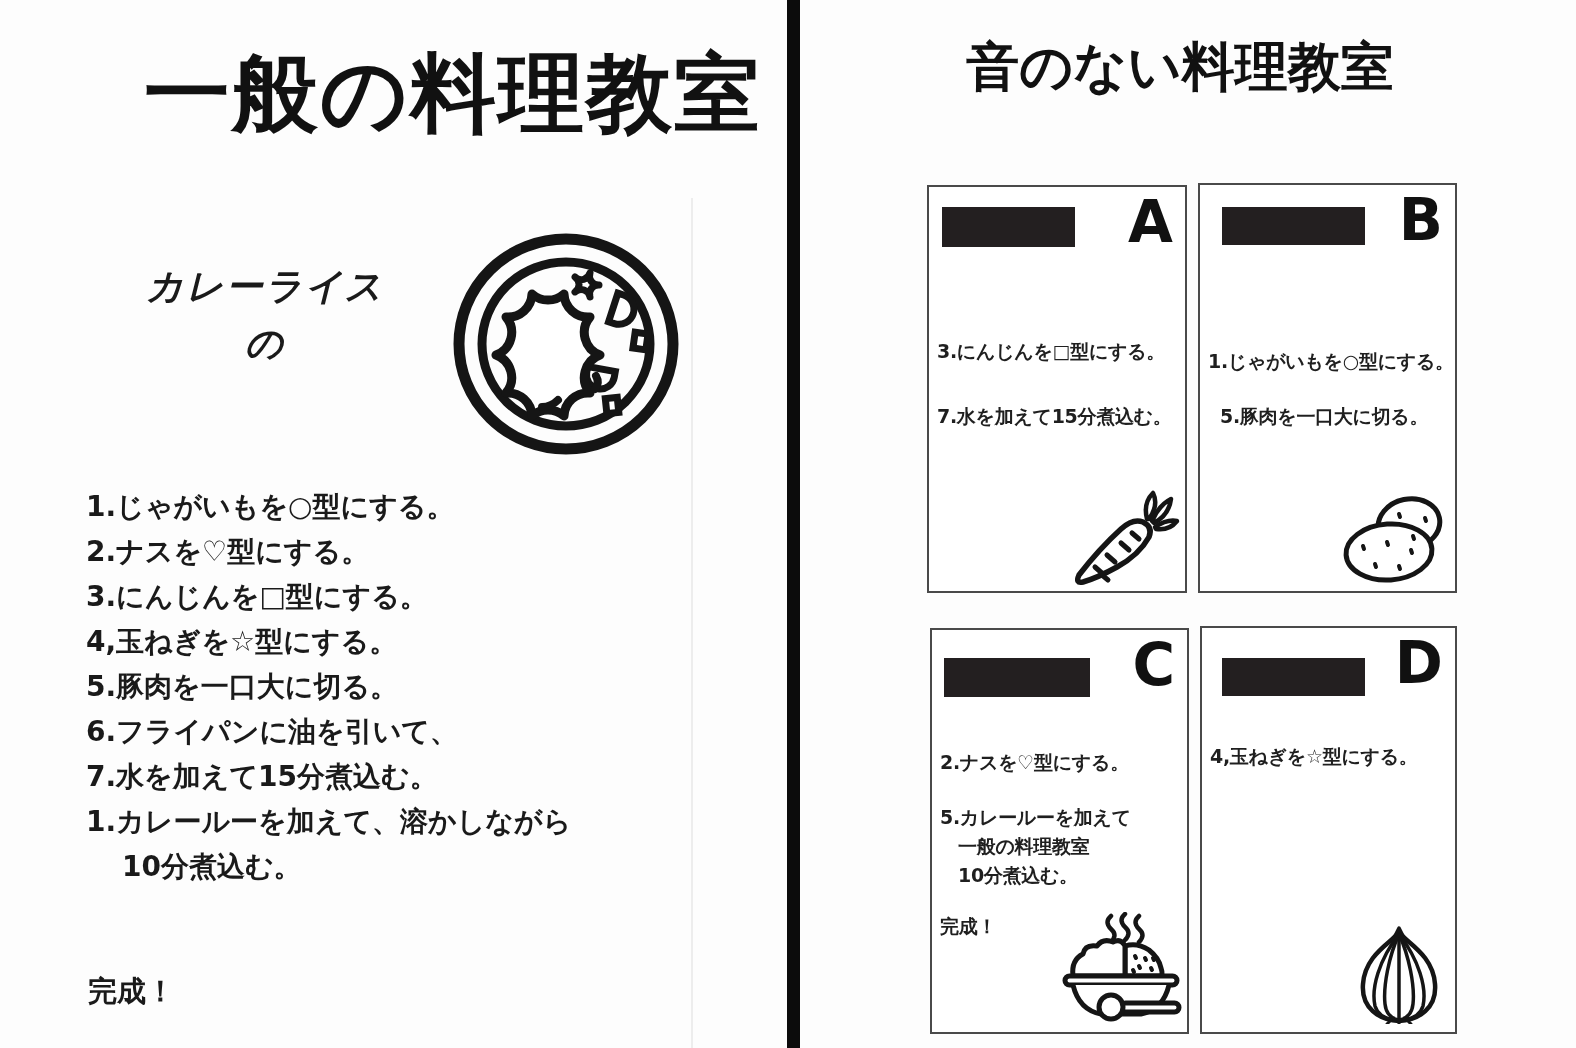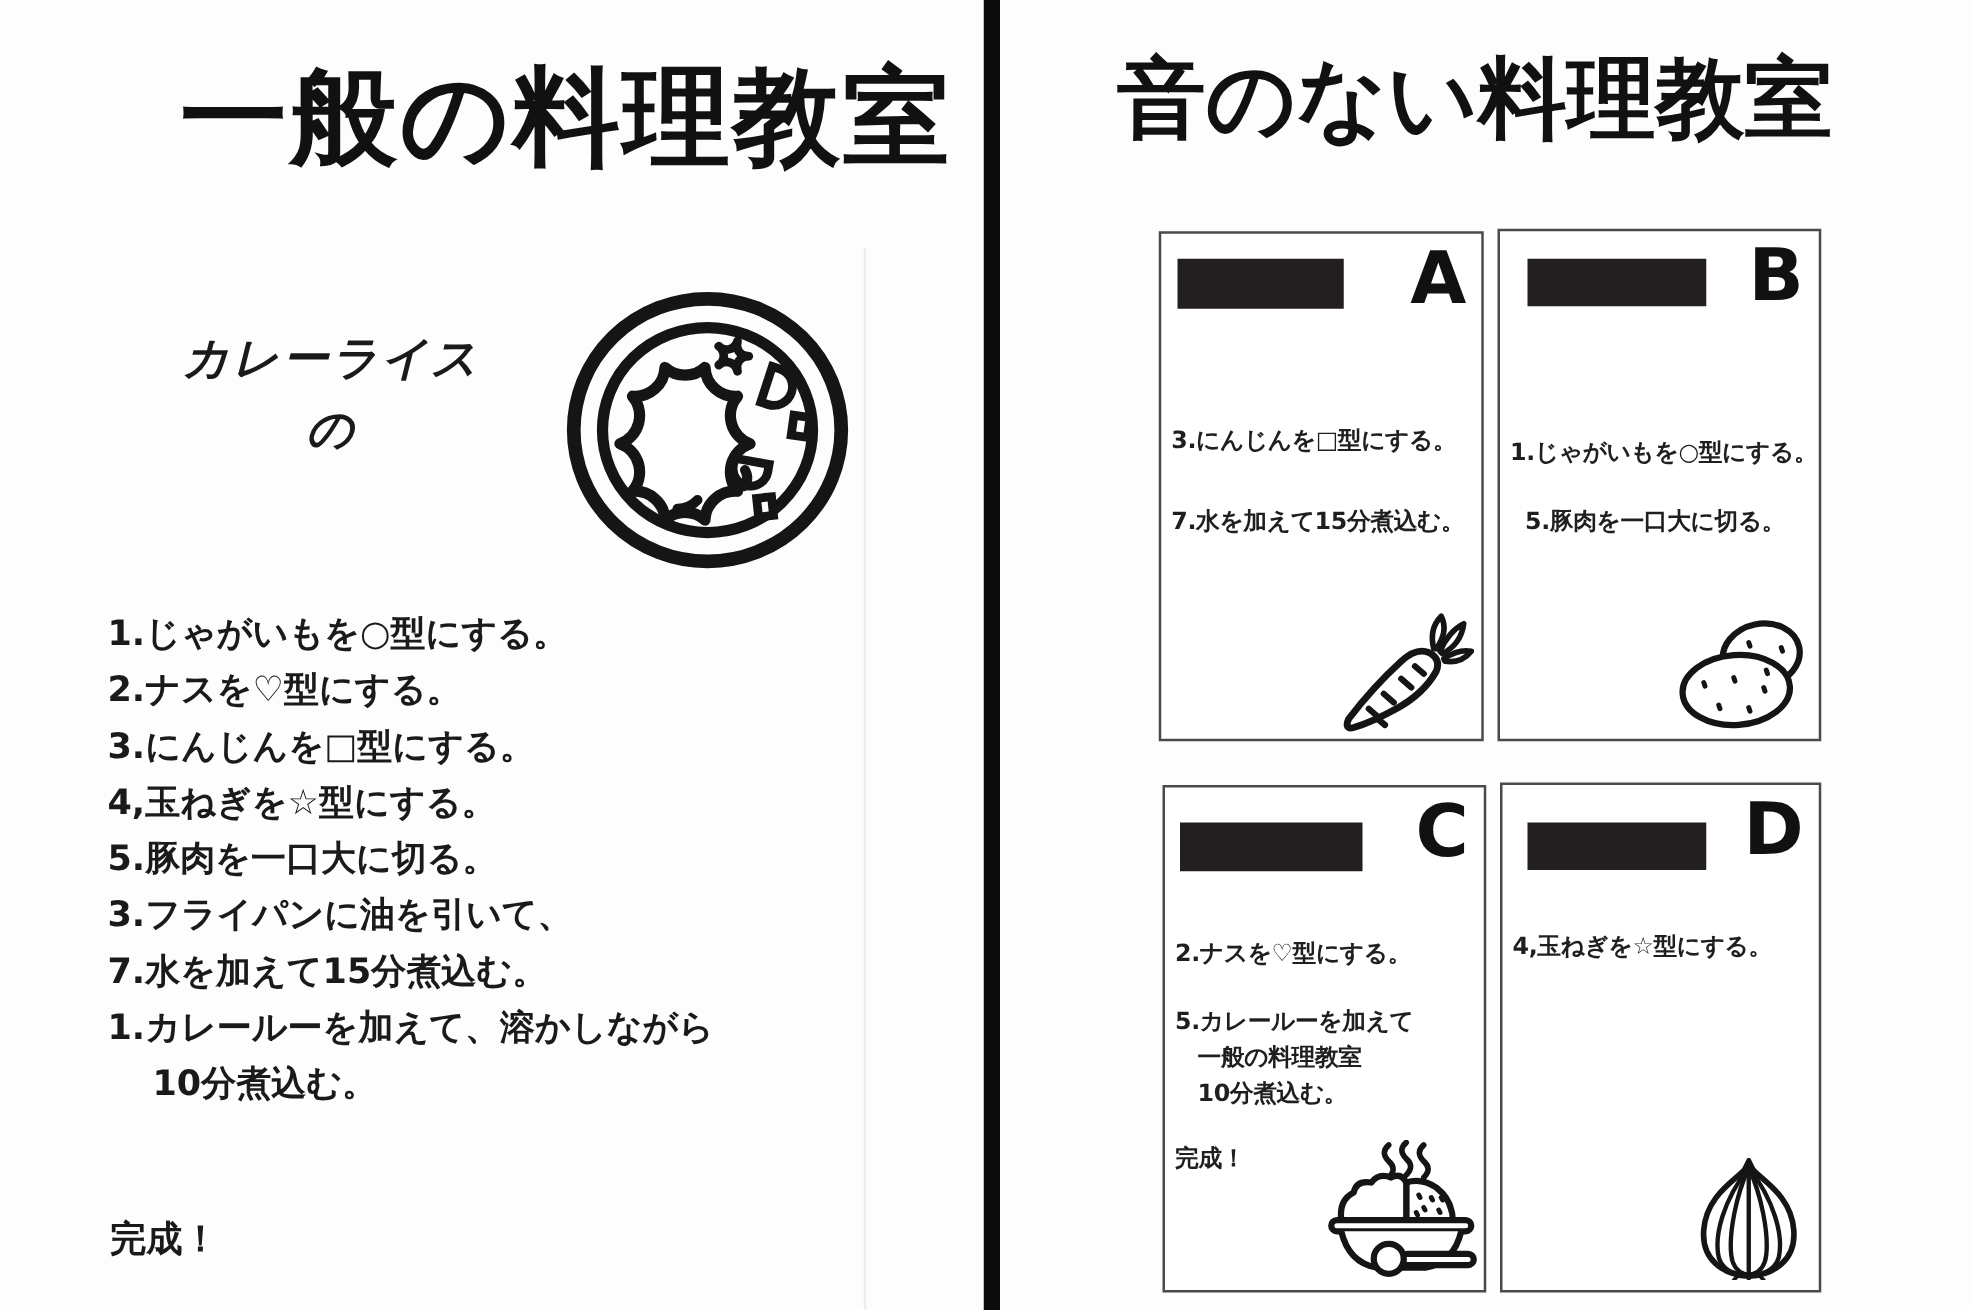--- a/index.html
+++ b/index.html
@@ -7,21 +7,21 @@
     position:relative;width:1576px;height:1048px;background:#fdfdfd;
     font-family:"DejaVu Sans","Liberation Sans",sans-serif;color:#1d1d1d;overflow:hidden;
   }
   .seam{position:absolute;left:691px;top:198px;width:2px;height:850px;background:#ededed;}
   .divider{position:absolute;left:787px;top:0;width:13px;height:1048px;background:#0c0c0c;}
 
   
   .left-title{position:absolute;top:36px;left:0;width:906px;text-align:center;
     font-size:86px;font-weight:600;letter-spacing:2px;white-space:nowrap;color:#111;}
   .right-title{position:absolute;top:32px;left:800px;width:760px;text-align:center;
-    font-size:71px;font-weight:600;white-space:nowrap;color:#111;}
+    font-size:53px;font-weight:600;white-space:nowrap;color:#111;}
 
   
   .recipe-head{position:absolute;left:100px;top:258px;width:330px;text-align:center;
     font-size:37px;font-weight:bold;line-height:57px;letter-spacing:2px;color:#1a1a1a;font-style:italic;}
   .plate{position:absolute;left:448px;top:230px;}
   .steps{position:absolute;left:86px;top:484px;font-size:28px;font-weight:bold;
     line-height:45px;white-space:nowrap;color:#1a1a1a;}
   .steps .cont{padding-left:36px;}
   .done{position:absolute;left:88px;top:972px;font-size:29px;font-weight:bold;color:#1a1a1a;}
 
@@ -71,21 +71,21 @@
       <path d="M148,146 q4,7 -1,13" stroke="#151515" stroke-width="8" stroke-linecap="round"></path>
       <path d="M110,170 q-7,7 -16,7" stroke="#151515" stroke-width="8" stroke-linecap="round"></path>
     </svg>
 
     <div class="steps">
       <div class="step">1.じゃがいもを○型にする。</div>
       <div class="step">2.ナスを♡型にする。</div>
       <div class="step">3.にんじんを□型にする。</div>
       <div class="step">4,玉ねぎを☆型にする。</div>
       <div class="step">5.豚肉を一口大に切る。</div>
-      <div class="step">3.フライパンに油を引いて、</div>
+      <div class="step">6.フライパンに油を引いて、</div>
       <div class="step">7.水を加えて15分煮込む。</div>
       <div class="step">1.カレールーを加えて、溶かしながら</div>
       <div class="step cont">10分煮込む。</div>
     </div>
 
     <div class="done">完成！</div>
   </div>
 
   <div class="seam"></div>
   <div class="divider"></div>

